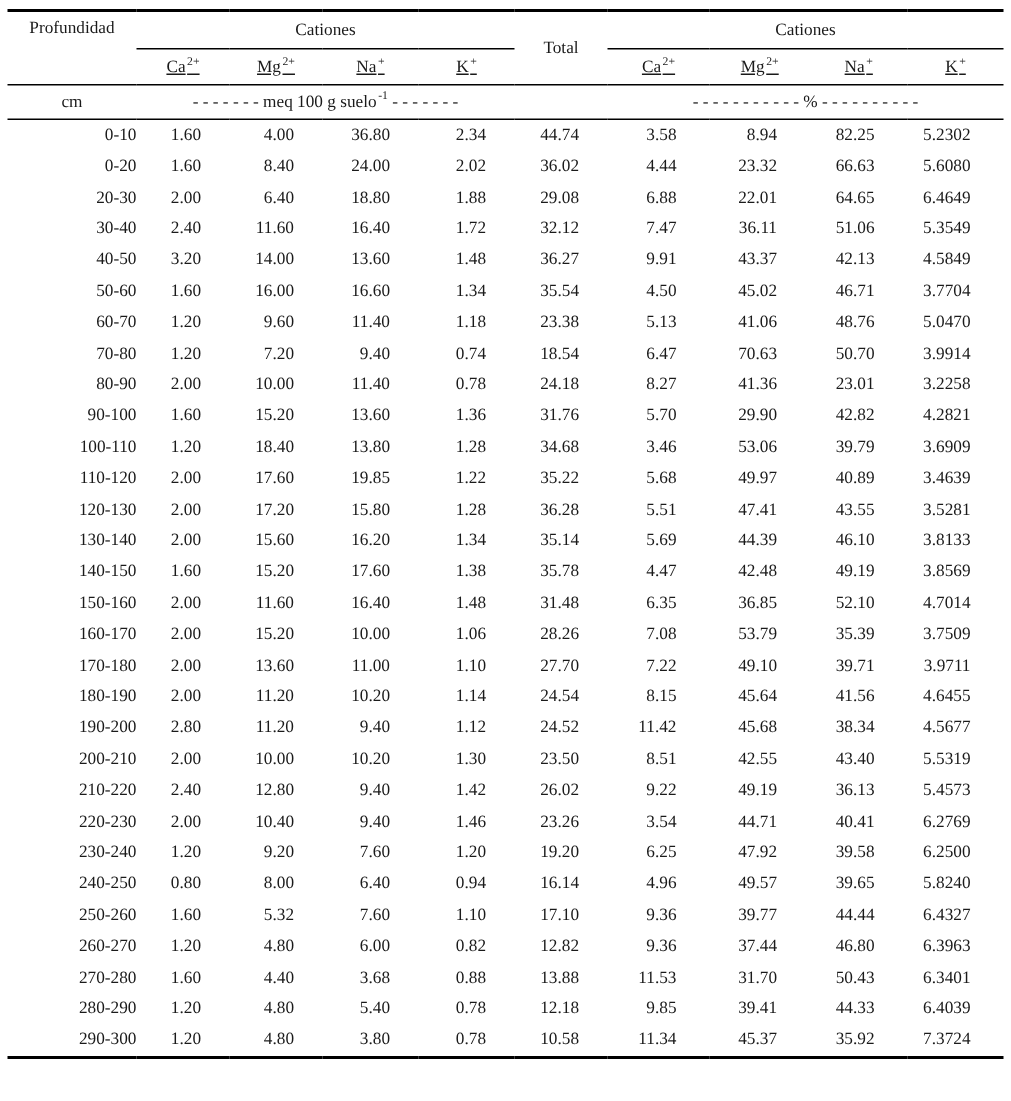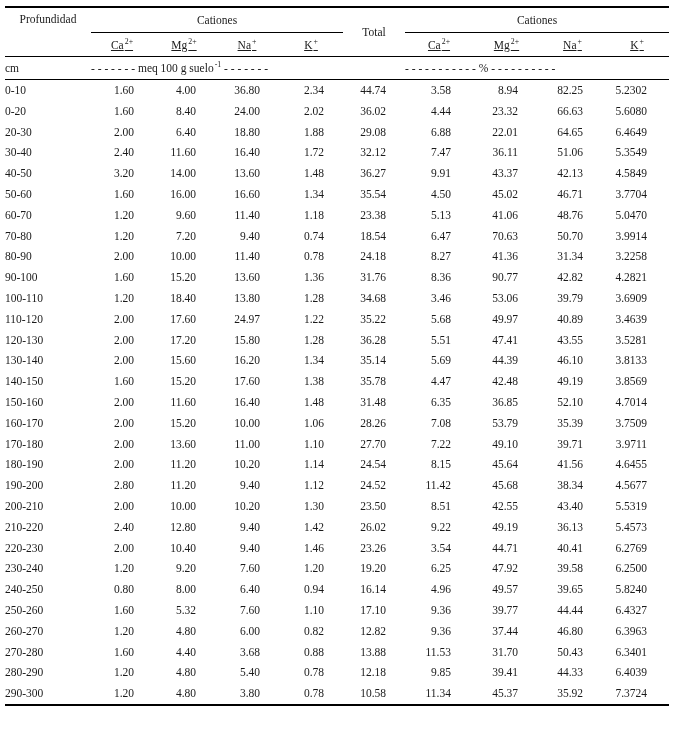--- a/index.html
+++ b/index.html
@@ -55,33 +55,34 @@
 
   sup {
     font-size: 0.68em;
     vertical-align: super;
     line-height: 0;
     margin-left: 1px;
   }
 
   tr.units-row td {
     border-bottom: 1px solid #000;
+    text-align: center;
     height: 22px;
     padding: 0;
     white-space: nowrap;
     overflow: hidden;
   }
 
   td {
     height: 20.8px;
     padding: 0;
     line-height: 20.8px;
     white-space: nowrap;
   }
-  td.depth { text-align: left; }
+  td.depth { text-align: right; }
   td.num {
     text-align: right;
     padding-right: 19px;
     font-variant-numeric: tabular-nums;
   }
   td.num.pct { padding-right: 22px; }
 </style>
 </head>
 <body>
 
@@ -222,52 +223,52 @@
         </tr>
         <tr>
           <td class="depth">80-90</td>
           <td class="num">2.00</td>
           <td class="num">10.00</td>
           <td class="num">11.40</td>
           <td class="num">0.78</td>
           <td class="num">24.18</td>
           <td class="num pct">8.27</td>
           <td class="num pct">41.36</td>
-          <td class="num pct">31.34</td>
+          <td class="num pct">23.01</td>
           <td class="num pct">3.2258</td>
         </tr>
         <tr>
           <td class="depth">90-100</td>
           <td class="num">1.60</td>
           <td class="num">15.20</td>
           <td class="num">13.60</td>
           <td class="num">1.36</td>
           <td class="num">31.76</td>
-          <td class="num pct">8.36</td>
-          <td class="num pct">90.77</td>
+          <td class="num pct">5.70</td>
+          <td class="num pct">29.90</td>
           <td class="num pct">42.82</td>
           <td class="num pct">4.2821</td>
         </tr>
         <tr>
           <td class="depth">100-110</td>
           <td class="num">1.20</td>
           <td class="num">18.40</td>
           <td class="num">13.80</td>
           <td class="num">1.28</td>
           <td class="num">34.68</td>
           <td class="num pct">3.46</td>
           <td class="num pct">53.06</td>
           <td class="num pct">39.79</td>
           <td class="num pct">3.6909</td>
         </tr>
         <tr>
           <td class="depth">110-120</td>
           <td class="num">2.00</td>
           <td class="num">17.60</td>
-          <td class="num">24.97</td>
+          <td class="num">19.85</td>
           <td class="num">1.22</td>
           <td class="num">35.22</td>
           <td class="num pct">5.68</td>
           <td class="num pct">49.97</td>
           <td class="num pct">40.89</td>
           <td class="num pct">3.4639</td>
         </tr>
         <tr>
           <td class="depth">120-130</td>
           <td class="num">2.00</td>

